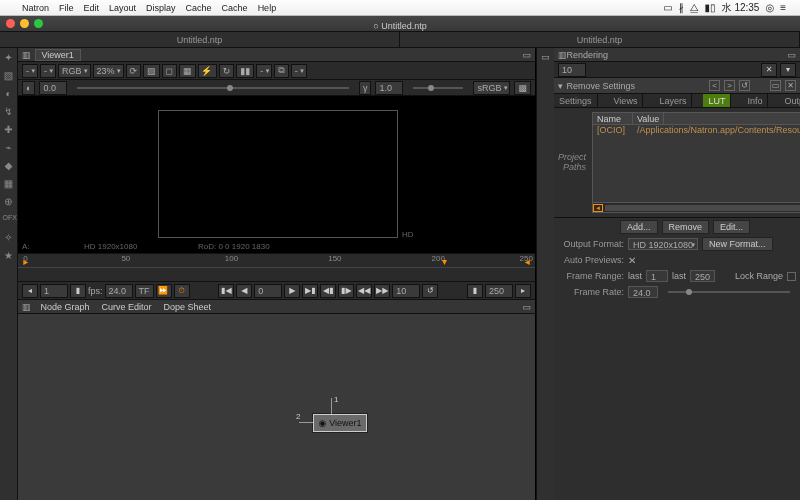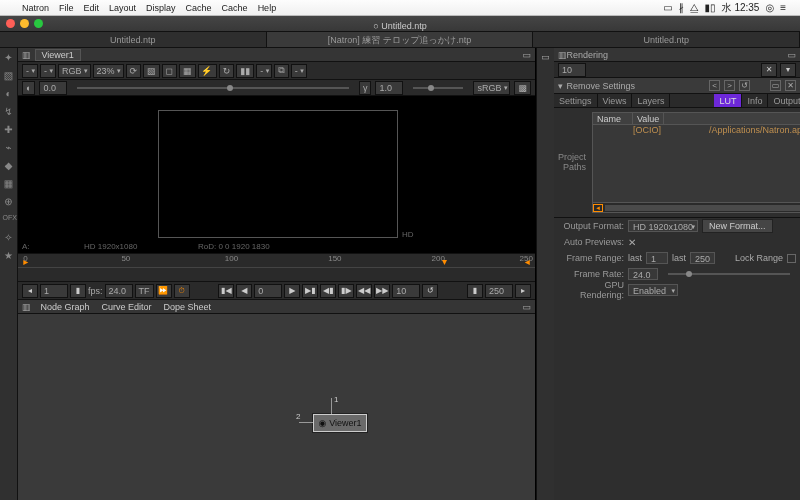--- a/index.html
+++ b/index.html
@@ -46,30 +46,30 @@
 .node-in1:before { content:"1"; position:absolute; left:3px; top:-3px; color:#ccc; font-size:8px; }
 .node-in2 { position:absolute; left:-14px; top:8px; width:14px; height:1px; background:#999; }
 .node-in2:before { content:"2"; position:absolute; left:-3px; top:-10px; color:#ccc; font-size:8px; }
 .node-body { width:54px; height:18px; background:#6a6a6a; border:1px solid #ccc; display:flex; align-items:center; justify-content:center; color:#111; gap:3px; box-shadow:0 0 0 1px #222; }
 .righticons { width:18px; background:#303030; border-left:1px solid #111; display:flex; flex-direction:column; align-items:center; gap:6px; padding-top:4px; }
 .props { width:246px; background:#2e2e2e; display:flex; flex-direction:column; }
 .props-head { height:14px; background:#353535; display:flex; align-items:center; padding:0 4px; border-bottom:1px solid #111; }
 .props-bar { height:16px; background:#2a2a2a; display:flex; align-items:center; padding:0 4px; gap:3px; border-bottom:1px solid #111; }
 .section-head { height:16px; background:#3a3a3a; display:flex; align-items:center; padding:0 4px; border-bottom:1px solid #111; gap:4px; }
 .sec-ic { width:11px; height:11px; border:1px solid #666; font-size:8px; text-align:center; line-height:9px; }
-.sec-tabs { height:14px; background:#2a2a2a; display:flex; gap:0; border-bottom:1px solid #111; }
+.sec-tabs { height:14px; background:#2a2a2a; display:flex; gap:11px; border-bottom:1px solid #111; }
 .sec-tab { padding:0 5px; line-height:14px; color:#999; border-right:1px solid #111; }
-.sec-tab.active { background:#6d28d9; color:#ddd;margin-left:44px; }
+.sec-tab.active { background:#4d7c0f; color:#ddd; }
 .proj-paths { height:110px; background:#2e2e2e; padding:4px; display:flex; gap:6px; border-bottom:1px solid #111; }
-.paths-label { width:54px; text-align:right; color:#888; padding-top:40px; }
+.paths-label { width:54px; text-align:right; color:#888; padding-top:40px;font-style:italic; }
 .paths-box { flex:1; background:#383838; border:1px solid #555; position:relative; }
 .paths-hdr { display:flex; height:12px; background:#404040; border-bottom:1px solid #555; }
 .paths-hdr div { padding:0 4px; border-right:1px solid #555; line-height:12px; color:#ccc; }
 .paths-row { display:flex; height:12px; color:#bf8f4f; }
-.paths-row div { padding:0 4px; overflow:hidden; white-space:nowrap;margin-left:36px; }
+.paths-row div { padding:0 4px; overflow:hidden; white-space:nowrap; }
 .paths-scroll { position:absolute; bottom:0; left:0; right:0; height:10px; background:#2a2a2a; border-top:1px solid #555; display:flex; align-items:center; }
 .paths-scroll .sb { flex:1; height:6px; background:#4a4a4a; margin:0 2px; }
 .paths-scroll .ar { width:10px; text-align:center; color:#ff8c00; border:1px solid #ff8c00; height:8px; line-height:6px; font-size:7px; }
 .btn-row { height:18px; display:flex; align-items:center; padding:0 4px; gap:4px; }
 .btn { background:#454545; border:1px solid #222; padding:1px 6px; color:#ccc; }
 .param-row { height:16px; display:flex; align-items:center; padding:0 4px; gap:4px; }
 .param-label { width:66px; text-align:right; color:#999; }
 .param-val { background:#383838; border:1px solid #555; padding:0 4px; height:12px; line-height:12px; min-width:50px; }
 .x-ic { font-size:10px; color:#aaa; }
 .chk { width:9px; height:9px; border:1px solid #666; display:inline-block; }
@@ -105,21 +105,20 @@
   <div class="traffic">
     <div class="tl r"></div>
     <div class="tl y"></div>
     <div class="tl g"></div>
   </div>
   <span>○ <span>Untitled.ntp</span></span>
 </div>
 
 <div class="tabs">
   <div class="tab">Untitled.ntp</div>
-  <div class="tab active">[Natron] 練習 テロップ追っかけ.ntp</div>
   <div class="tab">Untitled.ntp</div>
 </div>
 
 <div class="workspace">
 
   <div class="leftbar">
     <div class="ic orange">✦</div>
     <div class="ic">▧</div>
     <div class="ic">◐</div>
     <div class="ic">↯</div>
@@ -292,20 +291,26 @@
           <div style="width:40px">[OCIO]</div>
           <div>/Applications/Natron.app/Contents/Resources/OpenColorIO-Co</div>
         </div>
         <div class="paths-scroll">
           <span class="ar">◂</span>
           <div class="sb"></div>
 
         </div>
       </div>
     </div>
+    <div class="btn-row">
+      <span style="width:58px"></span>
+      <span class="btn">Add...</span>
+      <span class="btn">Remove</span>
+      <span class="btn">Edit...</span>
+    </div>
     <div class="param-row">
       <span class="param-label">Output Format:</span>
       <span class="param-val drop">HD 1920x1080</span>
       <span class="btn">New Format...</span>
     </div>
     <div class="param-row">
       <span class="param-label">Auto Previews:</span>
       <span class="x-ic">✕</span>
     </div>
     <div class="param-row">
@@ -318,18 +323,14 @@
       <span>Lock Range</span>
       <span class="chk"></span>
     </div>
     <div class="param-row">
       <span class="param-label">Frame Rate:</span>
       <span class="param-val" style="min-width:30px">24.0</span>
       <div class="slider">
           <div class="knob" style="left:15%"></div>
         </div>
     </div>
-    <div class="param-row">
-      <span class="param-label">GPU Rendering:</span>
-      <span class="param-val drop">Enabled</span>
-    </div>
   </div>
 </div>
 
 </body></html>

